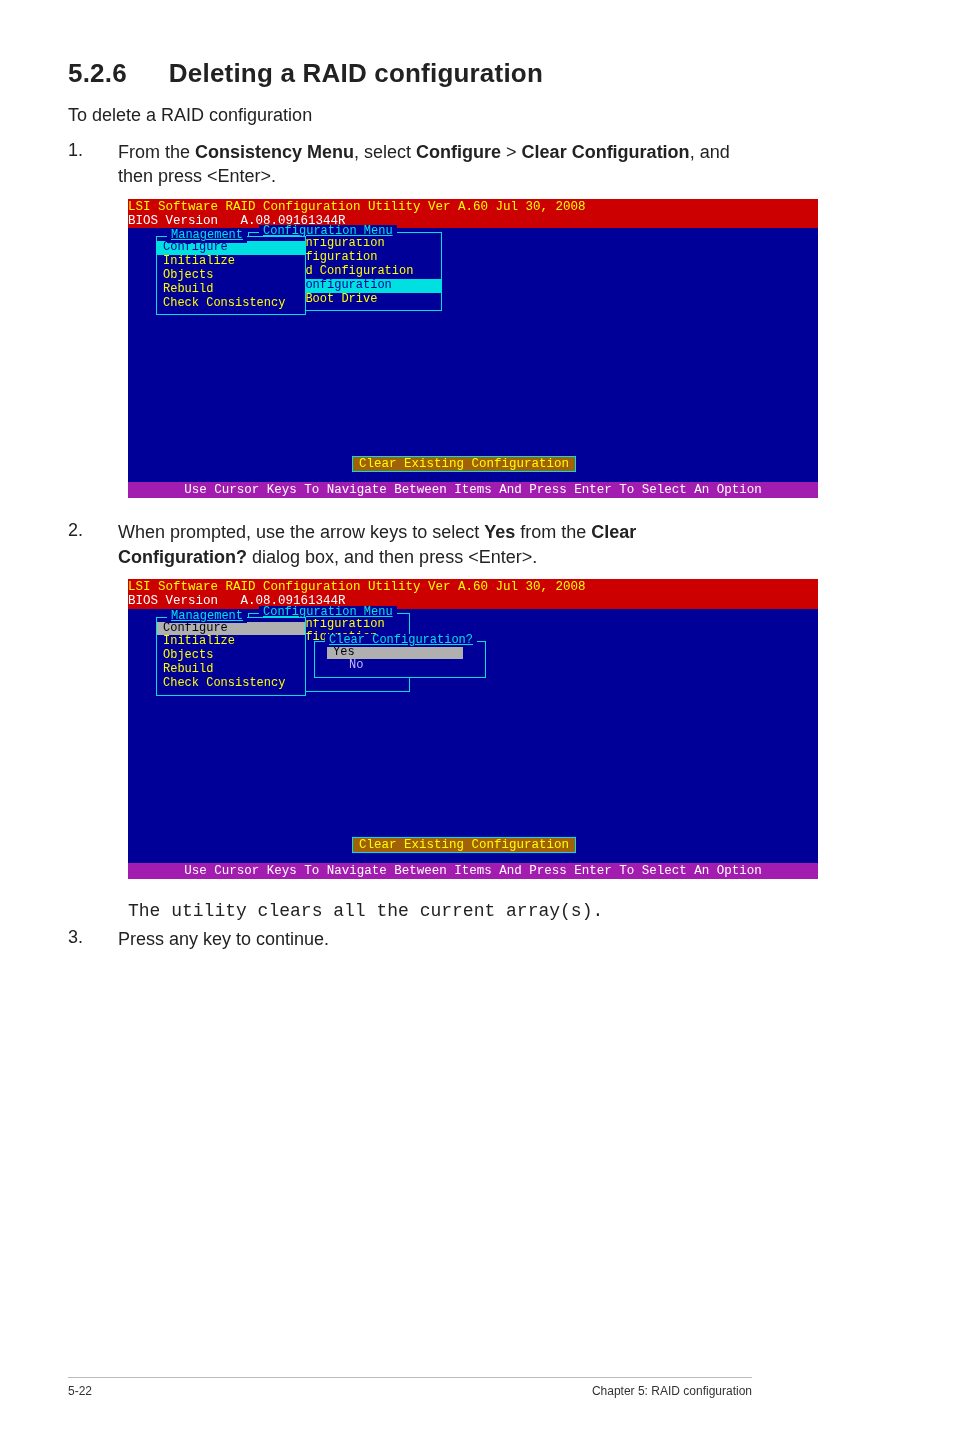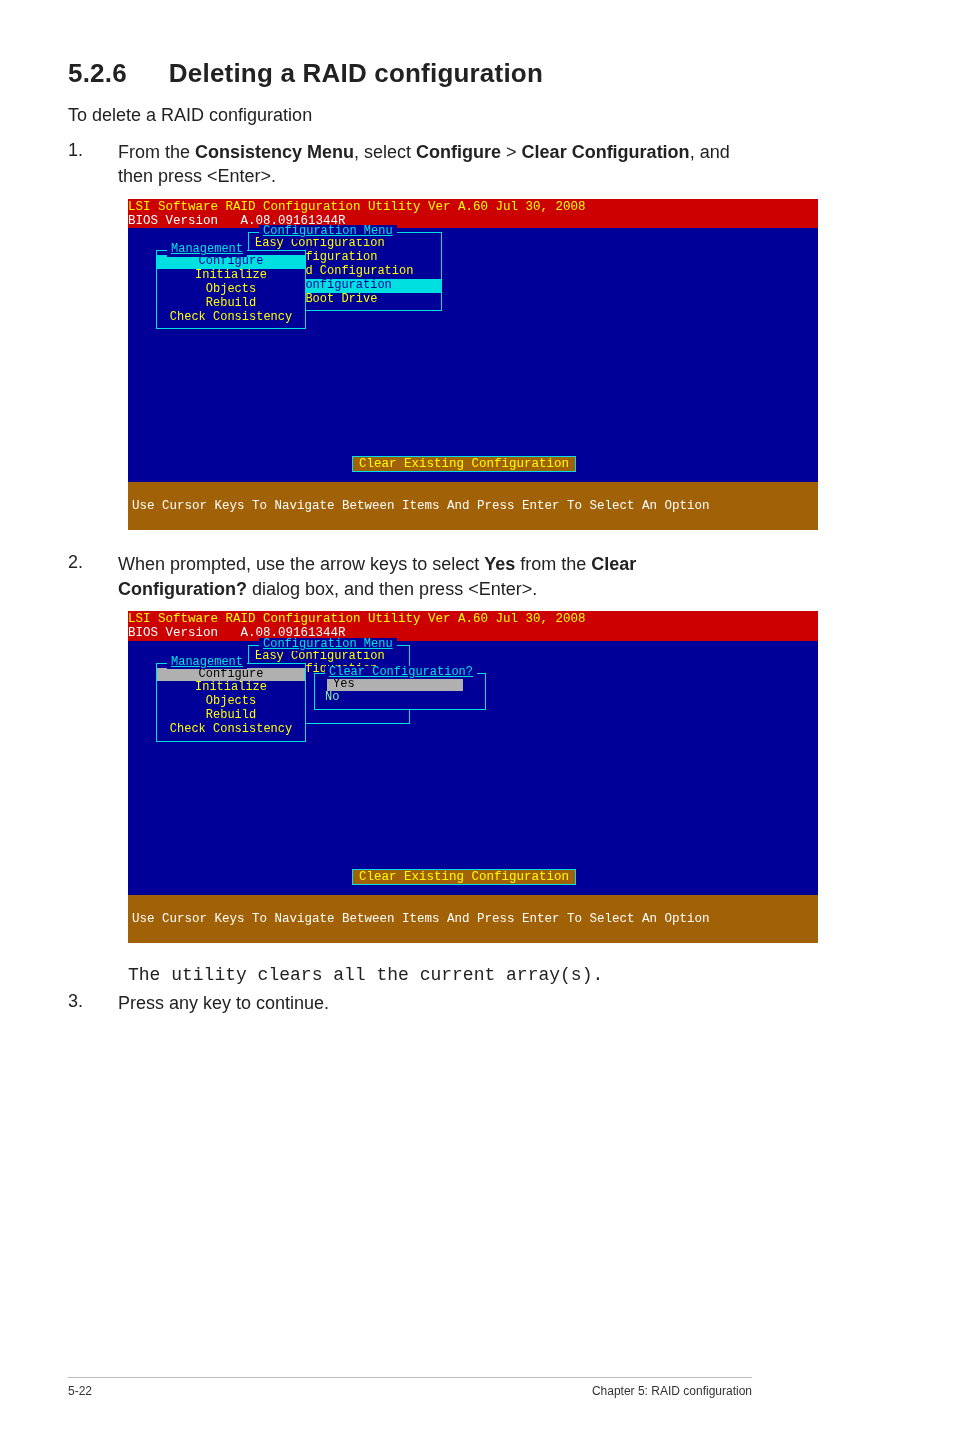--- a/index.html
+++ b/index.html
@@ -71,24 +71,25 @@
   .bios .titlebar .l2 {
     color: #fff;
   }
   .bios .body {
     background: #000099;
     padding: 0;
     position: relative;
     min-height: 254px;
   }
   .bios .footer {
-    background: #a16207;
+    background: #a21caf;
     color: #fff;
-    padding: 17px 4px;
+    padding: 1px 4px;
     font-size: 12.5px;
+    text-align: center;
   }
 
   
   .panel {
     position: absolute;
     border: 1px solid #00e0e0;
     background: #000099;
     color: #ffff00;
     font-size: 12px;
     line-height: 1.15;
@@ -104,25 +105,24 @@
     white-space: nowrap;
     text-decoration: underline;
   }
   .panel .item {
     padding: 0 6px;
     white-space: nowrap;
   }
 
   
   .mgmt {
-    top: 22px;
+    top: 8px;
     left: 28px;
     width: 148px;
     padding: 4px 0 4px 0;
-    text-align: center;
   }
   .mgmt .item.configure { background: #00e0e0; color: #000099; }
 
   
   .cfg {
     top: 4px;
     left: 120px;
     width: 192px;
     padding: 4px 0;
     background: #000099;
@@ -148,21 +148,21 @@
     position:absolute;
     top:32px;
     left:186px;
     width:170px;
     border:1px solid #00e0e0;
     background:#000099;
     padding:4px 0;
   }
   .ccprompt .p-title { color:#00e0e0; }
   .ccprompt .item.yes { background:#b0b0b0; color:#000; margin-left: 12px; margin-right: 22px;}
-  .ccprompt .item.no { color:#86efac; margin-left: 4px; margin-right: 22px;}
+  .ccprompt .item.no { color:#c4b5fd; margin-left: 28px; margin-right: 22px;}
 
   .after-note {
     font-size: 18px;
     margin: 14px 0 6px 60px;
     font-family: Liberation Mono, monospace;
   }
 
   .page-footer {
     position: absolute;
     bottom: 40px;

